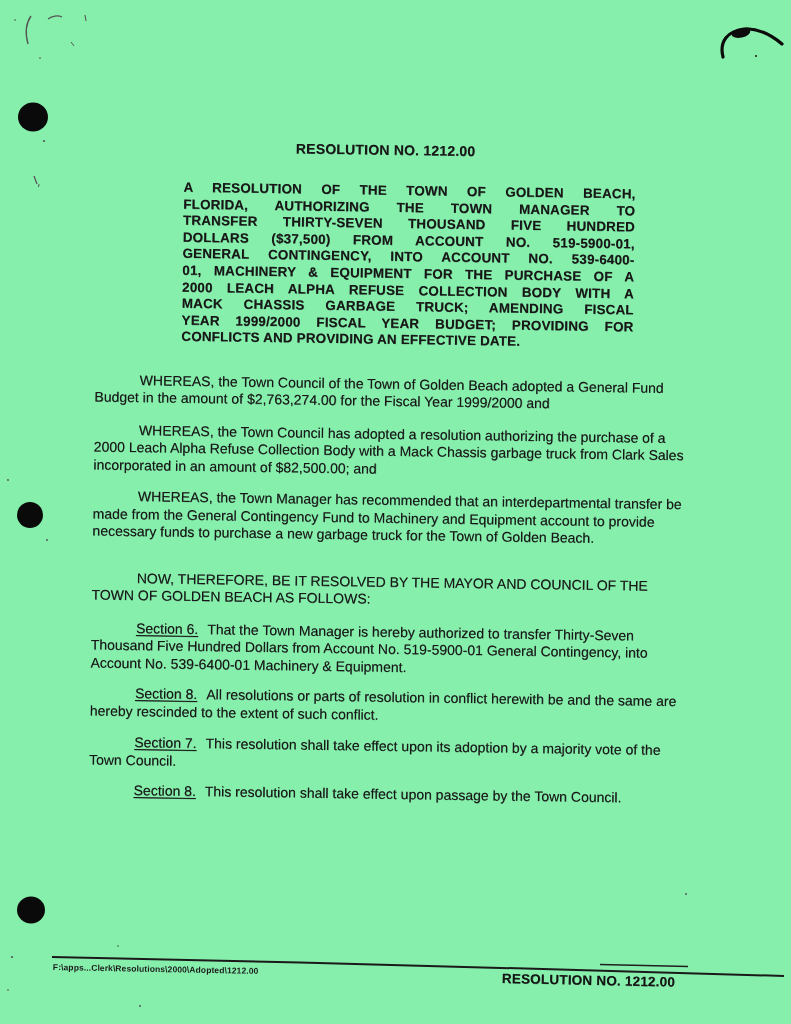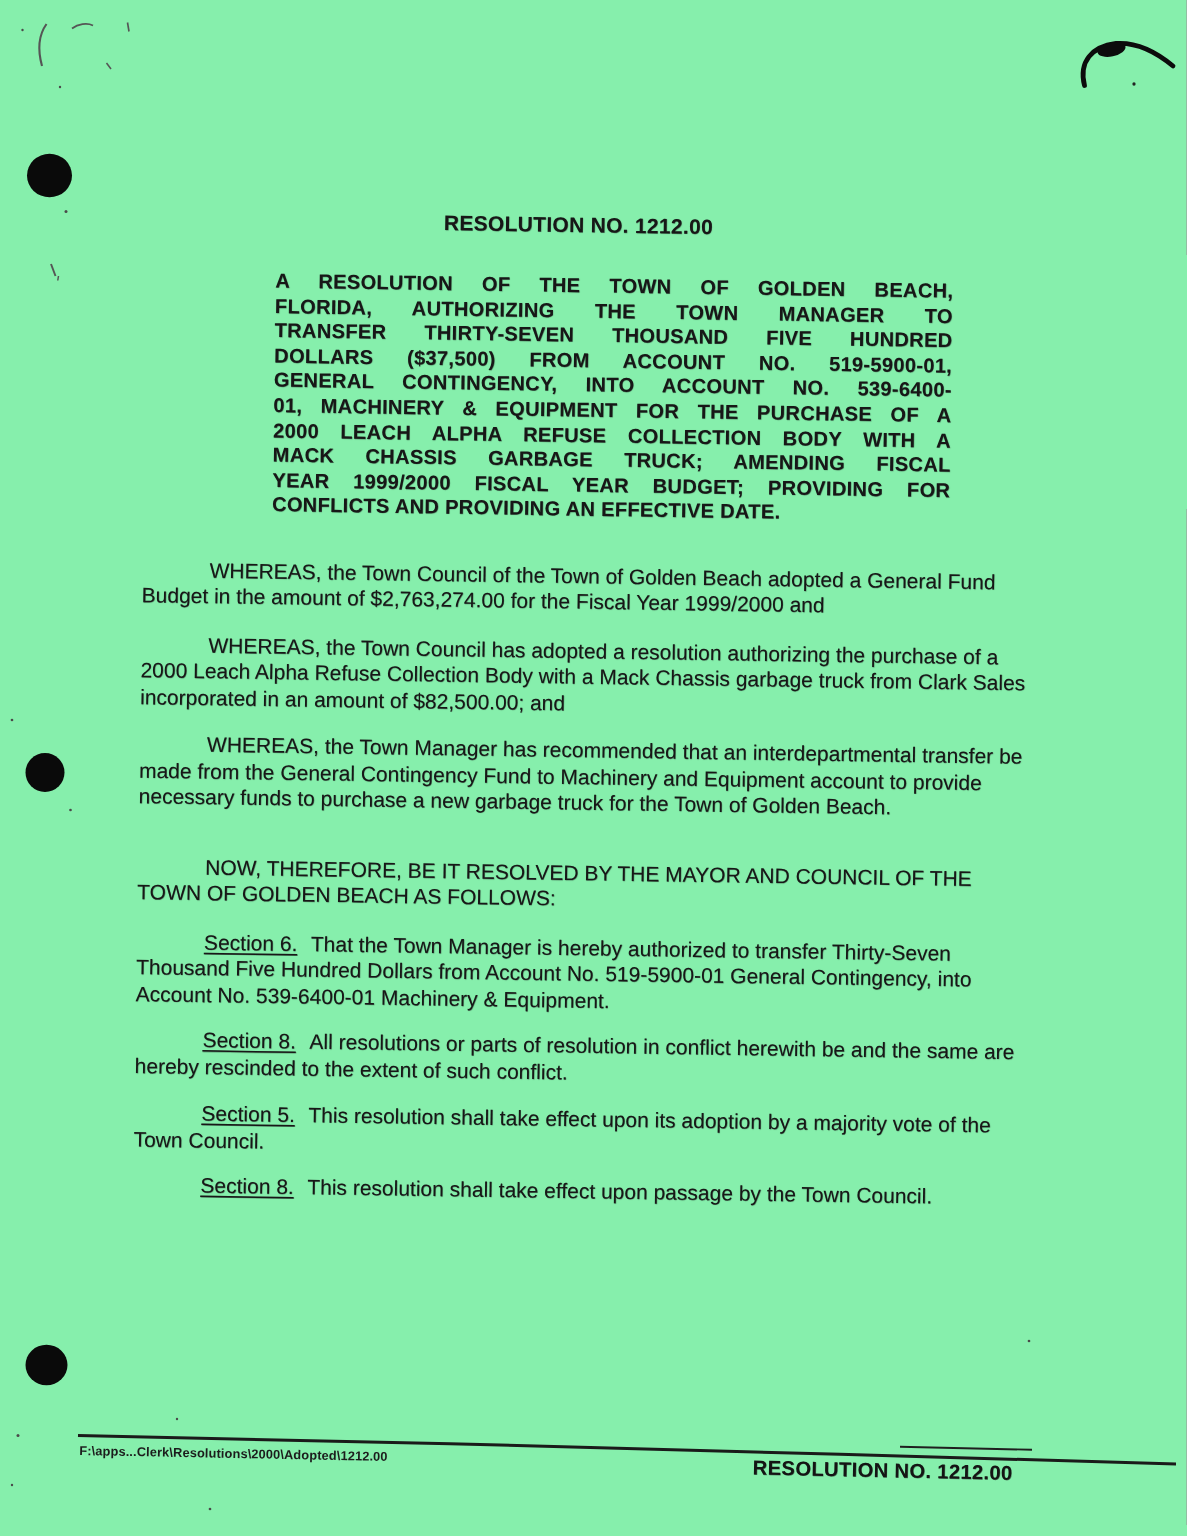--- a/index.html
+++ b/index.html
@@ -103,21 +103,21 @@
     </div>
 
     <p class="body mt-w1">WHEREAS, the Town Council of the Town of Golden Beach adopted a General Fund Budget in the amount of $2,763,274.00 for the Fiscal Year 1999/2000 and</p>
     <p class="body mt-w2">WHEREAS, the Town Council has adopted a resolution authorizing the purchase of a 2000 Leach Alpha Refuse Collection Body with a Mack Chassis garbage truck from Clark Sales incorporated in an amount of $82,500.00; and</p>
     <p class="body mt-w3">WHEREAS, the Town Manager has recommended that an interdepartmental transfer be made from the General Contingency Fund to Machinery and Equipment account to provide necessary funds to purchase a new garbage truck for the Town of Golden Beach.</p>
 
     <p class="body mt-now">NOW, THEREFORE, BE IT RESOLVED BY THE MAYOR AND COUNCIL OF THE TOWN OF GOLDEN BEACH AS FOLLOWS:</p>
 
     <p class="body mt-s1"><span class="sec-label">Section 6.</span><span>That the Town Manager is hereby authorized to transfer Thirty-Seven Thousand Five Hundred Dollars from Account No. 519-5900-01 General Contingency, into Account No. 539-6400-01 Machinery &amp; Equipment.</span></p>
     <p class="body mt-s2"><span class="sec-label">Section 8.</span><span>All resolutions or parts of resolution in conflict herewith be and the same are hereby rescinded to the extent of such conflict.</span></p>
-    <p class="body mt-s3"><span class="sec-label">Section 5.</span><span>This resolution shall take effect upon its adoption by a majority vote of the Town Council.</span></p>
+    <p class="body mt-s3"><span class="sec-label">Section 7.</span><span>This resolution shall take effect upon its adoption by a majority vote of the Town Council.</span></p>
     <p class="body mt-s4"><span class="sec-label">Section 8.</span><span>This resolution shall take effect upon passage by the Town Council.</span></p>
   </div>
 
   <div class="footer-path">F:\apps...Clerk\Resolutions\2000\Adopted\1212.00</div>
   <div class="footer-ref">RESOLUTION NO. 1212.00</div>
 
   <svg class="artifacts" width="791" height="1024" viewBox="0 0 791 1024">
 
     <polyline points="52,957 300,962.5 560,969.5 784,976" fill="none" stroke="#1a1a1a" stroke-width="2"></polyline>
     <line x1="600" y1="964.5" x2="688" y2="966.5" stroke="#1f1f1f" stroke-width="1.3"></line>

